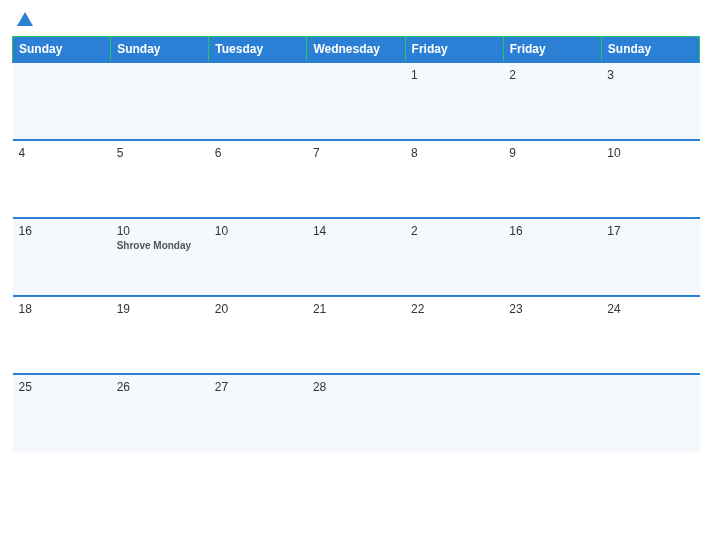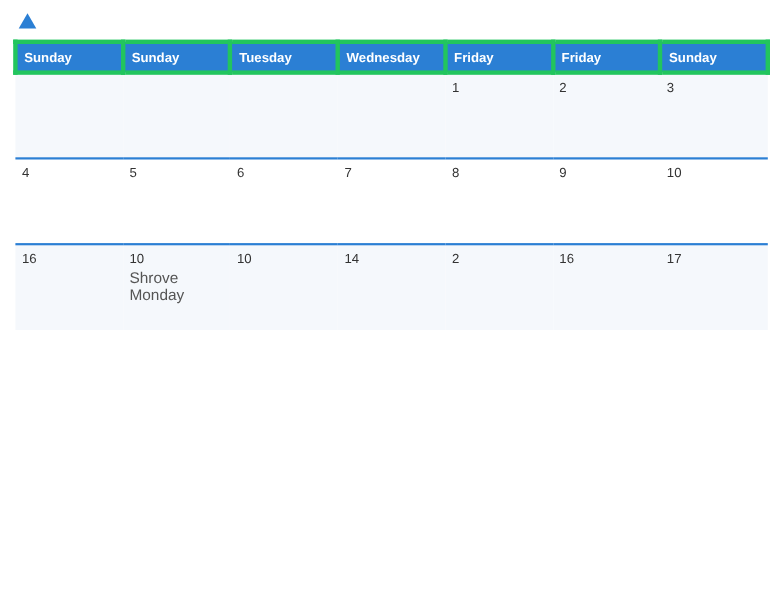--- a/index.html
+++ b/index.html
@@ -63,21 +63,21 @@
       width: 100%;
       border-collapse: collapse;
     }
     .calendar-table thead tr th {
       background-color: #2b7fd4;
       color: #fff;
       font-size: 12px;
       font-weight: bold;
       text-align: left;
       padding: 5px 6px;
-      border: 4px solid #22c55e;
+      border: 1px solid #22c55e;
     }
     .calendar-table tbody tr {
       border-top: 2px solid #2b7fd4;
     }
     .calendar-table tbody tr td {
       vertical-align: top;
       padding: 5px 6px;
       width: calc(100% / 7);
       height: 78px;
       background: #fff;
@@ -90,24 +90,25 @@
     }
     .calendar-table tbody tr:nth-child(even) td {
       background: #fff;
     }
     .day-num {
       font-size: 12px;
       color: #333;
       display: block;
     }
     .event-label {
-      font-size: 14px;
+      font-size: 10px;
       color: #555;
       display: block;
       margin-top: 2px;
+      font-weight: bold;
     }
   </style>
 </head>
 <body>
 
 <div class="calendar-container">
   <div class="header">
     <div class="logo">
       <span class="logo-text-general"></span>
       <div class="logo-triangle"></div>
@@ -186,15 +187,55 @@
           <td>
             <span class="day-num">2</span>
           </td>
           <td>
             <span class="day-num">16</span>
           </td>
           <td>
             <span class="day-num">17</span>
           </td>
         </tr>
+        <tr>
+          <td>
+            <span class="day-num">18</span>
+          </td>
+          <td>
+            <span class="day-num">19</span>
+          </td>
+          <td>
+            <span class="day-num">20</span>
+          </td>
+          <td>
+            <span class="day-num">21</span>
+          </td>
+          <td>
+            <span class="day-num">22</span>
+          </td>
+          <td>
+            <span class="day-num">23</span>
+          </td>
+          <td>
+            <span class="day-num">24</span>
+          </td>
+        </tr>
+        <tr>
+          <td>
+            <span class="day-num">25</span>
+          </td>
+          <td>
+            <span class="day-num">26</span>
+          </td>
+          <td>
+            <span class="day-num">27</span>
+          </td>
+          <td>
+            <span class="day-num">28</span>
+          </td>
+          <td></td>
+          <td></td>
+          <td></td>
+        </tr>
       </tbody>
   </table>
 </div>
 
 </body></html>

